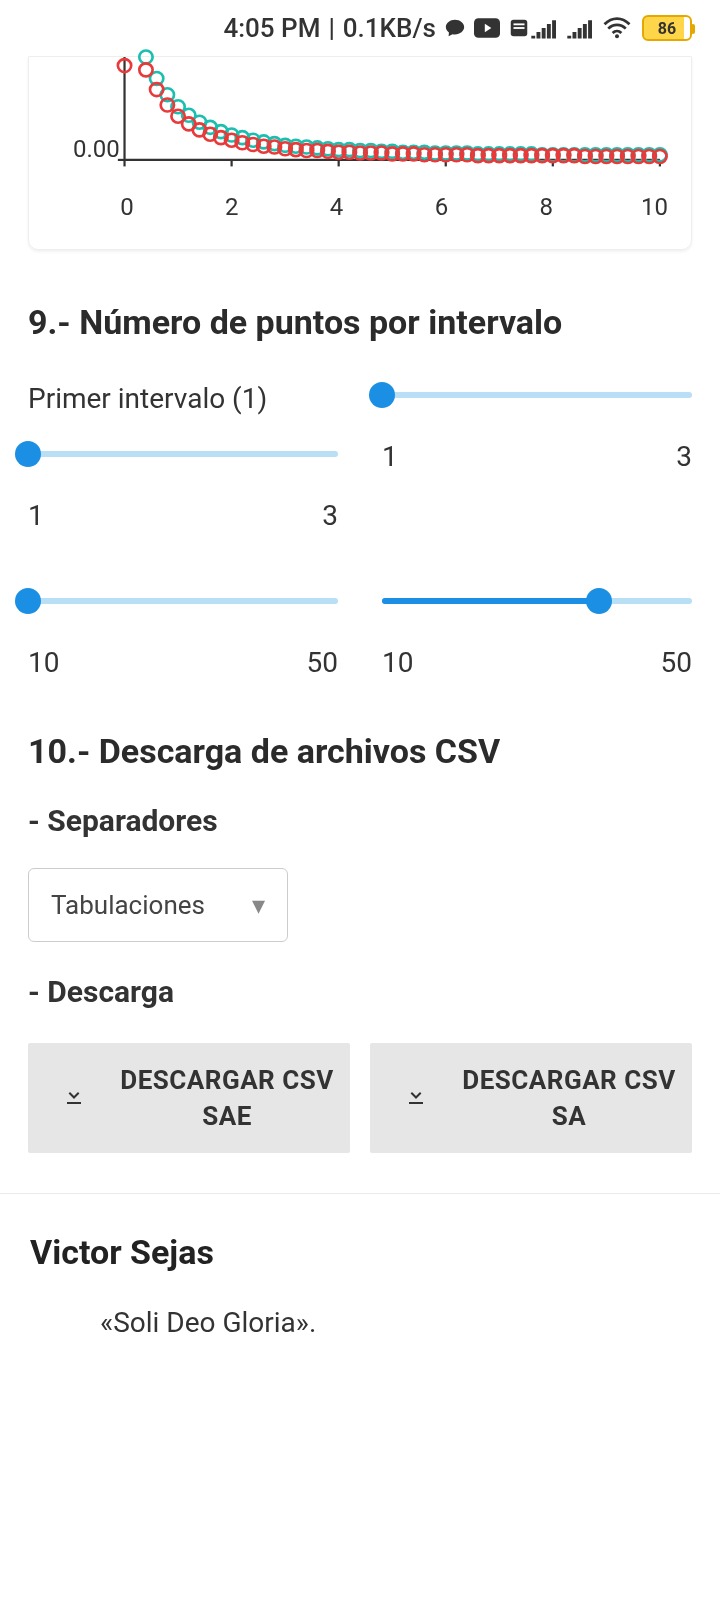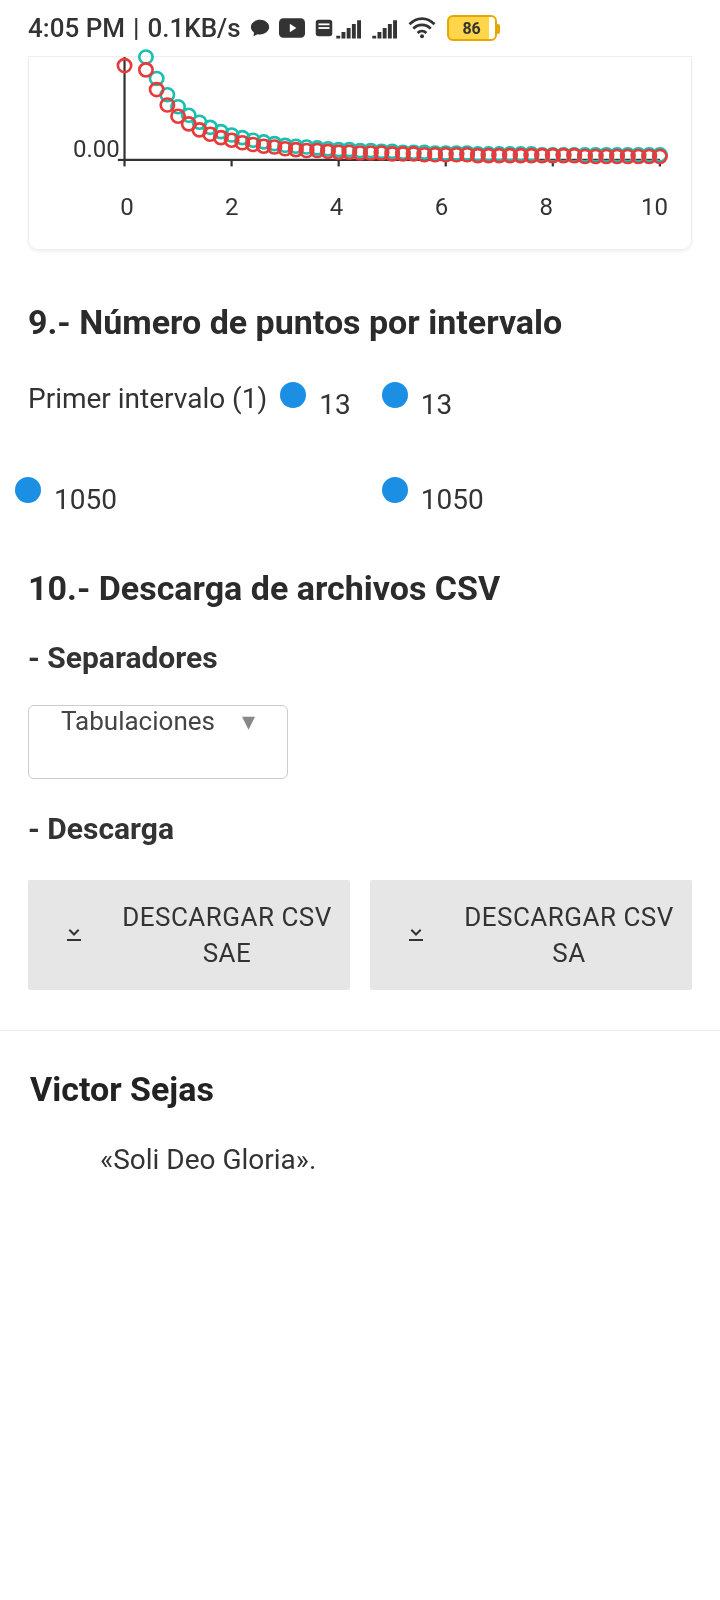--- a/index.html
+++ b/index.html
@@ -8,21 +8,21 @@
     height: 1600px;
     font-family: -apple-system, BlinkMacSystemFont, "Segoe UI", Roboto, Arial, sans-serif;
     background: #fff;
     color: #222;
     overflow: hidden;
   }
   .status-bar {
     height: 56px;
     display: flex;
     align-items: center;
-    justify-content: flex-start;
+    justify-content: flex-end;
     padding: 0 28px;
     font-size: 26px;
     font-weight: 500;
     color: #333;
   }
   .sb-left { display:flex; align-items:center; gap:8px; }
   .sb-right { display:flex; align-items:center; gap:10px; }
   .sb-icon { display:inline-flex; }
   .battery {
     border: 2px solid #e6a800;
@@ -65,21 +65,21 @@
     margin: 32px 28px 14px 28px;
   }
 
   .sliders {
     display:grid;
     grid-template-columns: 1fr 1fr;
     column-gap: 44px;
     row-gap: 56px;
     margin: 40px 28px 0 28px;
   }
-  .slider-block { display:flex; flex-direction:row; gap:26px; }
+  .slider-block { display:flex; flex-direction:column; gap:26px; }
   .slider-label { font-size:28px; font-weight:400; color:#333; white-space:nowrap; }
   .slider {
     position:relative; height:26px; display:flex; align-items:center;
   }
   .track {
     position:absolute; left:0; right:0; height:6px; border-radius:3px;
     background:#b8dff5;
   }
   .fill {
     position:absolute; left:0; height:6px; border-radius:3px;
@@ -91,35 +91,35 @@
   }
   .range-lbl {
     display:flex; justify-content:space-between; font-size:28px; color:#333; margin-top:6px;
   }
 
   .dropdown {
     margin: 30px 0 0 28px;
     border:1px solid #ccc;
     border-radius:6px;
     width:260px; height:74px;
-    display:flex; align-items:flex-start; justify-content:space-between;
-    padding:0 32px;
+    display:flex; align-items:center; justify-content:space-between;
+    padding:0 22px;
     font-size:26px; color:#444;
   }
   .dd-caret { color:#888; }
 
   .buttons {
     display:grid; grid-template-columns:1fr 1fr; column-gap:20px;
     margin: 34px 28px 0 28px;
   }
   .dl-btn {
     background:#e6e6e6;
     height:110px;
     display:flex; align-items:center; justify-content:center; gap:18px;
-    font-size:26px; font-weight:400; color:#333;
+    font-size:26px; font-weight:700; color:#333;
     letter-spacing:0.5px;
     border-radius:2px;
     padding-left:34px;
   }
   .dl-btn .txt { text-align:center; line-height:1.4; }
   .dl-icon { font-size:26px; }
 
   .footer-sep {
     border-top:1px solid #eaeaea;
     margin-top:40px;

